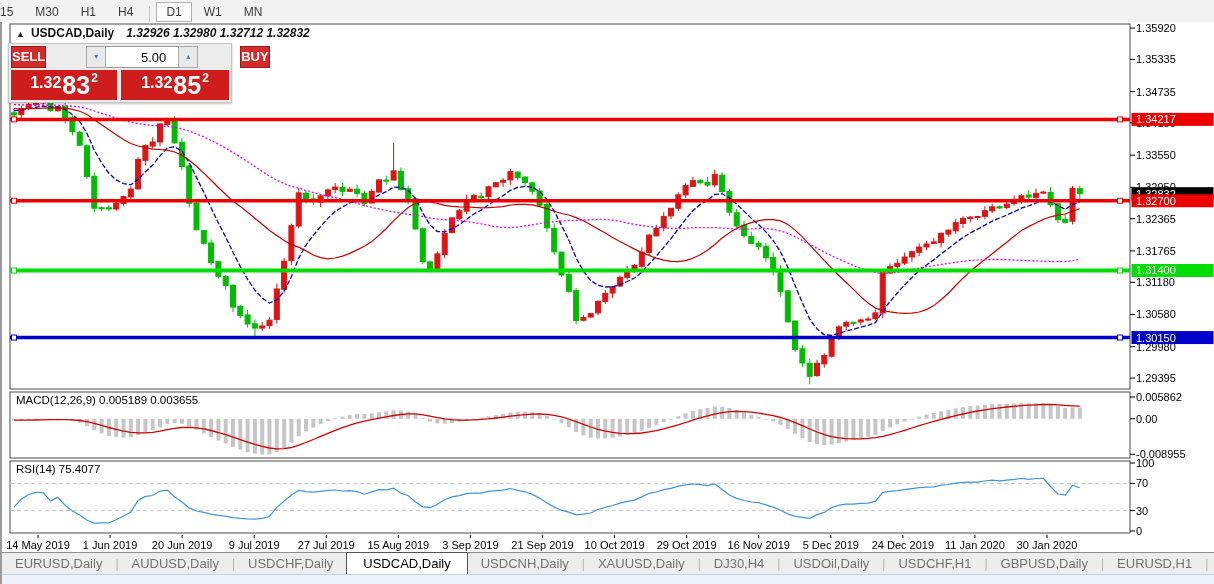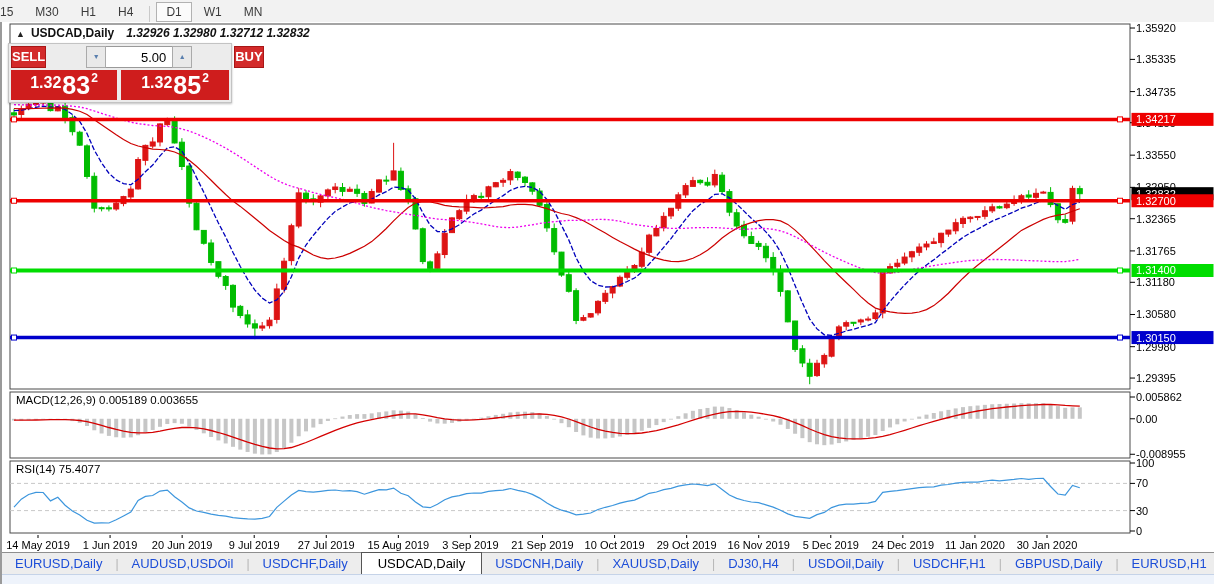--- a/index.html
+++ b/index.html
@@ -28,33 +28,33 @@
     border:1px solid #c3c3c3;box-shadow:0 1px 2px rgba(0,0,0,.25);padding:2px;box-sizing:border-box;}
   .tp-row1{display:flex;height:22px;gap:38px;}
   .btn-red{background:#d32a2a;color:#fff;border:1px solid #a81616;font-size:13px;font-weight:700;
     text-align:center;line-height:20px;cursor:pointer;}
   .sell-btn{width:46px;}
   .buy-btn{width:52px;margin-left:2px;}
   .stepper{display:flex;flex:1;margin:0 2px;}
   .spin-btn{width:18px;background:#e9e9e9;border:1px solid #aaa;color:#5a7fae;font-size:7px;
     text-align:center;line-height:20px;cursor:pointer;}
   .vol-input{flex:1;width:60px;border:1px solid #999;border-left:none;border-right:none;
-    font-size:13px;text-align:right;padding:0 6px 0 0;font-family:"Liberation Sans",sans-serif;}
+    font-size:13px;text-align:right;padding:0 12px 0 0;font-family:"Liberation Sans",sans-serif;}
   .tp-row2{display:flex;margin-top:2px;height:30px;}
   .price-block{background:#cf1d1d;color:#fff;display:flex;align-items:baseline;justify-content:center;
     cursor:pointer;}
   .price-block.b1{width:106px;}
   .price-block.b2{width:108px;margin-left:4px;}
   .pb-small{font-size:16px;font-weight:700;align-self:flex-end;margin-bottom:8px;text-align:right;}
   .pb-big{font-size:25px;font-weight:700;line-height:30px;margin:0 1px;}
   .pb-sup{font-size:12px;font-weight:700;align-self:flex-start;margin-top:1px;}
   
   .tabbar{position:absolute;left:0;top:530px;width:1212px;height:22px;background:#ededed;
     border-top:1px solid #8e8e8e;display:flex;align-items:flex-end;box-sizing:border-box;}
-  .tab{font-size:13px;color:#1d4ed8;padding:3px 13px 3px 13px;cursor:pointer;white-space:nowrap;}
+  .tab{font-size:13px;color:#737373;padding:3px 13px 3px 13px;cursor:pointer;white-space:nowrap;}
   .tab.active{background:#fff;color:#000;border:1px solid #555;border-bottom:none;
     position:relative;top:0;padding:3px 16px;}
   .tab-sep{color:#b5b5b5;font-size:12px;align-self:center;cursor:default;}
   
   .statusbar{position:absolute;left:0;top:552px;width:1212px;height:10px;background:#eef3fb;
     border-top:1px solid #c5d3e8;box-sizing:border-box;}
 </style>
 </head>
 <body>
 
@@ -660,21 +660,21 @@
             <span class="pb-sup">2</span>
           </div>
         </div>
       </div>
     </div>
 
     <div class="tabbar">
         <div style="width: 22px;"></div>
         <div class="tab">EURUSD,Daily</div>
         <div class="tab-sep">|</div>
-        <div class="tab">AUDUSD,USDOil</div>
+        <div class="tab">AUDUSD,Daily</div>
         <div class="tab-sep">|</div>
         <div class="tab">USDCHF,Daily</div>
         <div class="tab active">USDCAD,Daily</div>
         <div class="tab">USDCNH,Daily</div>
         <div class="tab-sep">|</div>
         <div class="tab">XAUUSD,Daily</div>
         <div class="tab-sep">|</div>
         <div class="tab">DJ30,H4</div>
         <div class="tab-sep">|</div>
         <div class="tab">USDOil,Daily</div>

